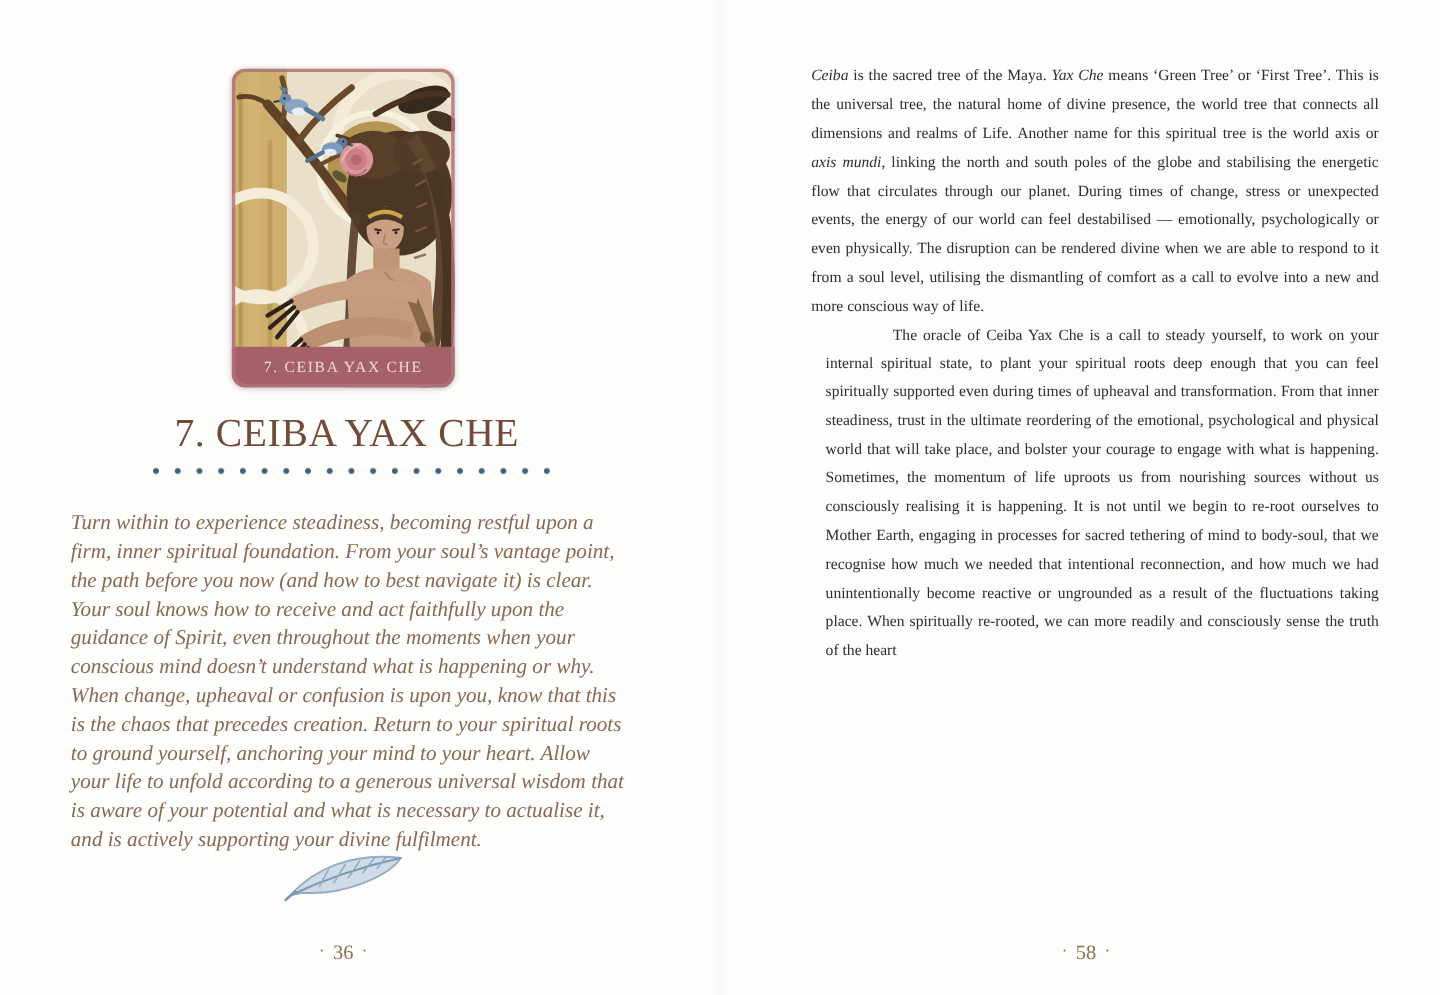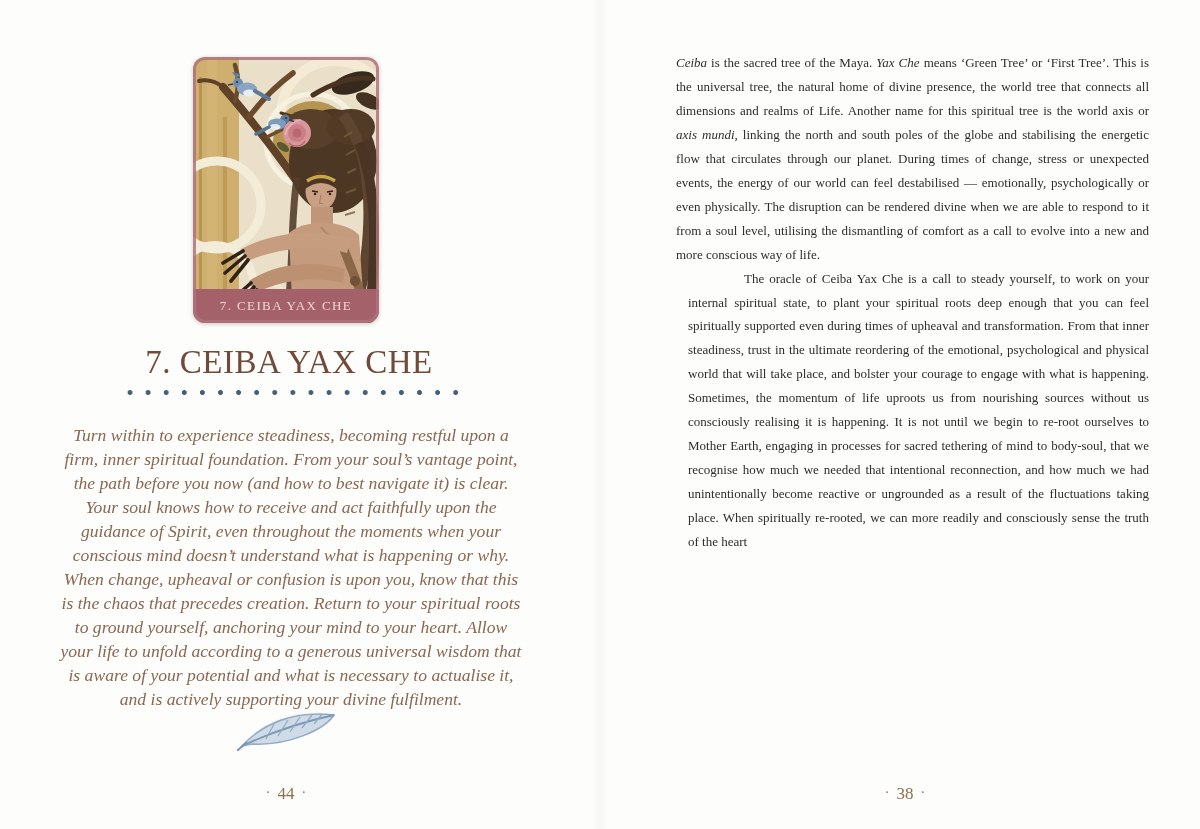--- a/index.html
+++ b/index.html
@@ -43,21 +43,21 @@
     text-align:center; font-size:33px; color:#714a39; letter-spacing:.5px;
     font-weight:400;
   }
   .dots-divider {
     position:absolute; top:389px; left:121px; width:344px; height:7px;
     background-image:radial-gradient(circle at 9px 3.5px, #41617b 2.1px, rgba(0,0,0,0) 2.8px);
     background-size:18.1px 7px; background-repeat:repeat-x;
   }
   .epigraph {
     position:absolute; top:423px; left:59px; width:464px;
-    text-align:center; font-style:italic;
+    text-align:left; font-style:italic;
     font-size:17.6px; line-height:24px; color:#8a6753;
   }
   .feather { position:absolute; top:700px; left:236px; width:106px; height:54px; }
   .folio {
     position:absolute; top:784px; left:0;
     text-align:center; font-size:17px; color:#8f6f4b;
   }
   .left-page .folio { width:572px; }
   .right-page .folio { width:600px; padding-left:10px; box-sizing:border-box; }
   .folio .orn { color:#a4636a; font-size:14px; margin:0 7px; position:relative; top:-2px; }
@@ -178,27 +178,27 @@
     <div class="feather">
       <svg viewBox="0 0 106 54" aria-hidden="true">
         <path d="M6 46 C 26 24, 58 10, 98 15 C 88 30, 52 46, 16 44 Z" fill="#cfdce8" stroke="#93abc4" stroke-width="1.6"></path>
         <path d="M6 46 C 34 33, 66 22, 98 15" fill="none" stroke="#7e97b3" stroke-width="1.8"></path>
         <path d="M30 39 L38 24 M42 36 L52 20 M54 32 L64 17 M66 28 L76 15 M78 24 L86 14" stroke="#93abc4" stroke-width="1.3" fill="none"></path>
         <path d="M2 50 L10 43" stroke="#7e97b3" stroke-width="2.2" stroke-linecap="round"></path>
       </svg>
     </div>
 
     <div class="folio">
-      <span class="orn">·</span><span>44</span><span class="orn">·</span>
+      <span class="orn">·</span><span>36</span><span class="orn">·</span>
     </div>
   </div>
 
   <div class="right-page">
     <div class="body-text">
       <p><i>Ceiba</i><span> is the sacred tree of the Maya. </span><i>Yax Che</i><span> means ‘Green Tree’ or ‘First Tree’. This is the universal tree, the natural home of divine presence, the world tree that connects all dimensions and realms of Life. Another name for this spiritual tree is the world axis or </span><i>axis mundi</i><span>, linking the north and south poles of the globe and stabilising the energetic flow that circulates through our planet. During times of change, stress or unexpected events, the energy of our world can feel destabilised — emotionally, psychologically or even physically. The disruption can be rendered divine when we are able to respond to it from a soul level, utilising the dismantling of comfort as a call to evolve into a new and more conscious way of life.</span></p>
       <p class="indented">The oracle of Ceiba Yax Che is a call to steady yourself, to work on your internal spiritual state, to plant your spiritual roots deep enough that you can feel spiritually supported even during times of upheaval and transformation. From that inner steadiness, trust in the ultimate reordering of the emotional, psychological and physical world that will take place, and bolster your courage to engage with what is happening. Sometimes, the momentum of life uproots us from nourishing sources without us consciously realising it is happening. It is not until we begin to re-root ourselves to Mother Earth, engaging in processes for sacred tethering of mind to body-soul, that we recognise how much we needed that intentional reconnection, and how much we had unintentionally become reactive or ungrounded as a result of the fluctuations taking place. When spiritually re-rooted, we can more readily and consciously sense the truth of the heart</p>
     </div>
 
     <div class="folio">
-      <span class="orn">·</span><span>38</span><span class="orn">·</span>
+      <span class="orn">·</span><span>58</span><span class="orn">·</span>
     </div>
   </div>
 </div>
 
 </body></html>

